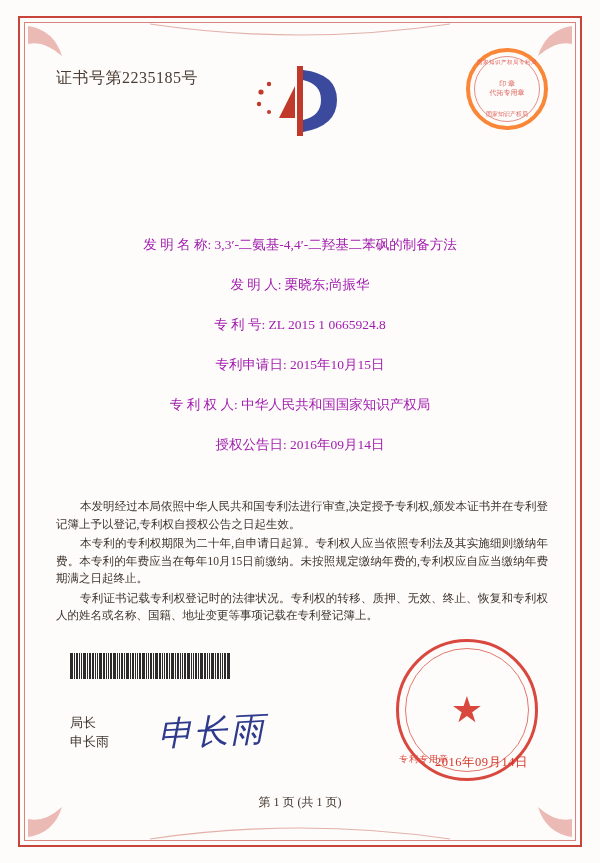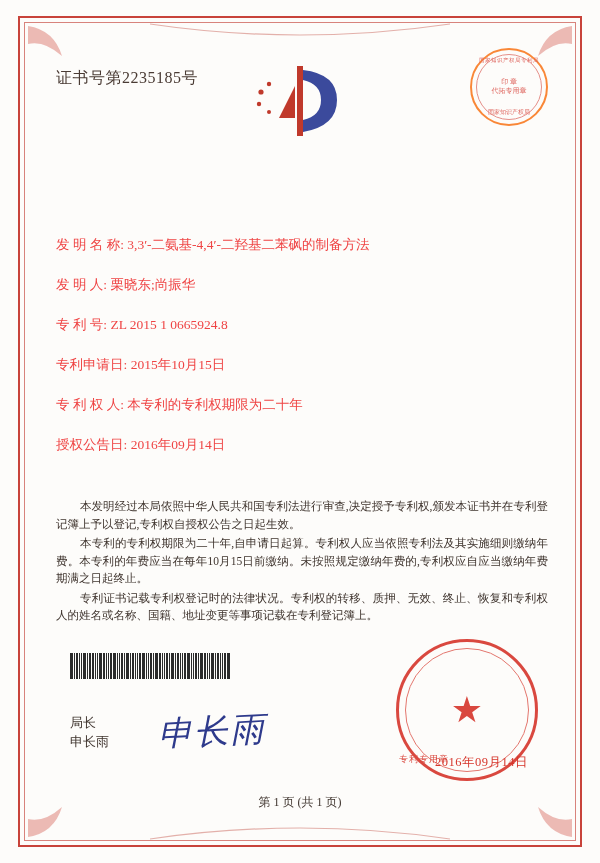--- a/index.html
+++ b/index.html
@@ -41,21 +41,21 @@
     letter-spacing: 0.5px;
     color: #4a3b34;
   }
   
   .top-seal {
     position: absolute;
     right: 52px;
     top: 48px;
     width: 74px;
     height: 74px;
-    border: 2px solid #f97316;
+    border: 4px solid #f97316;
     border-radius: 50%;
     color: #d94a42;
     opacity: .85;
   }
   .top-seal .ts-ring {
     position: absolute;
     inset: 4px;
     border: 1px solid #e07a73;
     border-radius: 50%;
   }
@@ -102,21 +102,22 @@
     color: #c0392b;
     font-family: "Liberation Serif", "DejaVu Serif", serif;
     text-indent: 10px;
   }
   .fields {
     position: absolute;
     left: 56px;
     right: 56px;
     top: 236px;
     font-size: 13.5px;
-    color: #ef4444;
+    color: #a21caf;
+    text-align: center;
   }
   .field-row {
     margin-bottom: 22px;
     white-space: nowrap;
     overflow: hidden;
     text-overflow: ellipsis;
   }
   .field-label {
     display: inline-block;
   }
@@ -283,21 +284,21 @@
     <div class="field-row">
       <span class="field-label">专 利 号:</span>
       <span class="field-value">ZL 2015 1 0665924.8</span>
     </div>
     <div class="field-row">
       <span class="field-label">专利申请日:</span>
       <span class="field-value">2015年10月15日</span>
     </div>
     <div class="field-row">
       <span class="field-label">专 利 权 人:</span>
-      <span class="field-value">本专利的专利权期限为二十年</span>
+      <span class="field-value">中华人民共和国国家知识产权局</span>
     </div>
     <div class="field-row">
       <span class="field-label">授权公告日:</span>
       <span class="field-value">2016年09月14日</span>
     </div>
   </div>
 
   <div class="body-text">
     <p>本发明经过本局依照中华人民共和国专利法进行审查,决定授予专利权,颁发本证书并在专利登记簿上予以登记,专利权自授权公告之日起生效。</p>
     <p>本专利的专利权期限为二十年,自申请日起算。专利权人应当依照专利法及其实施细则缴纳年费。本专利的年费应当在每年10月15日前缴纳。未按照规定缴纳年费的,专利权应自应当缴纳年费期满之日起终止。</p>

